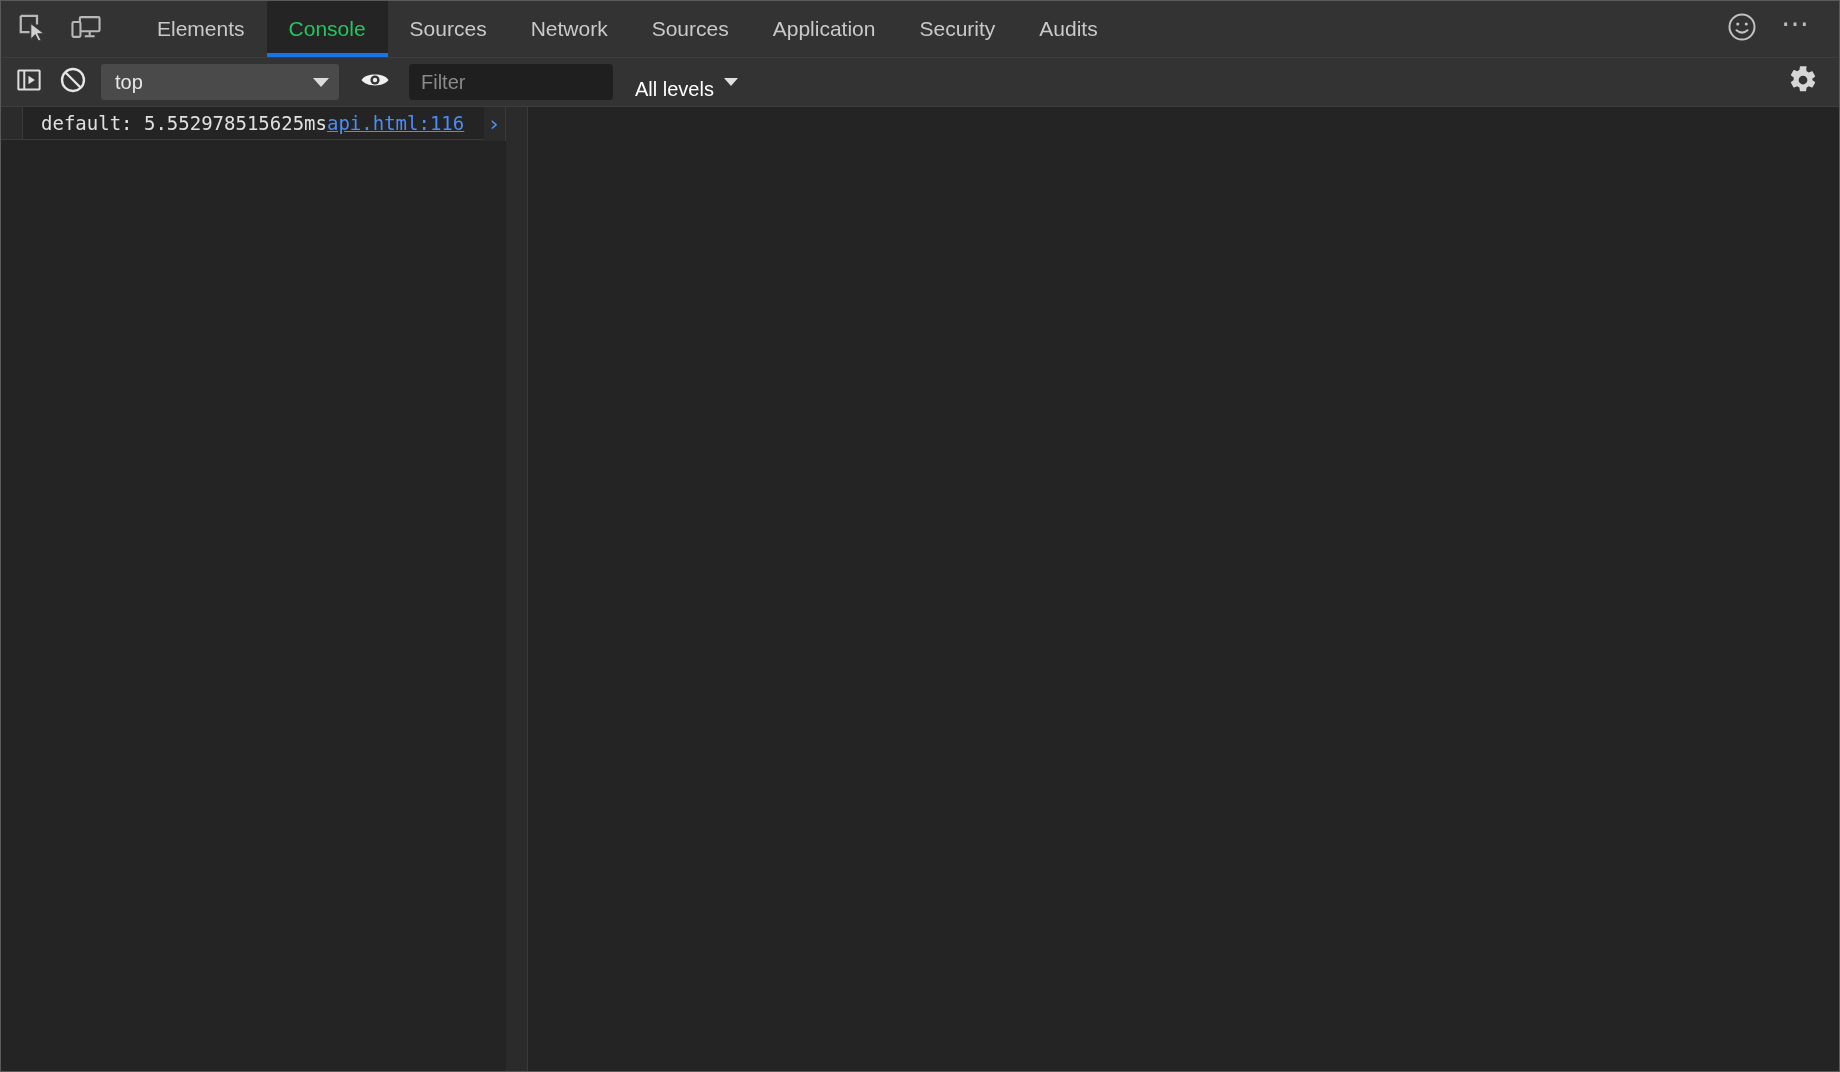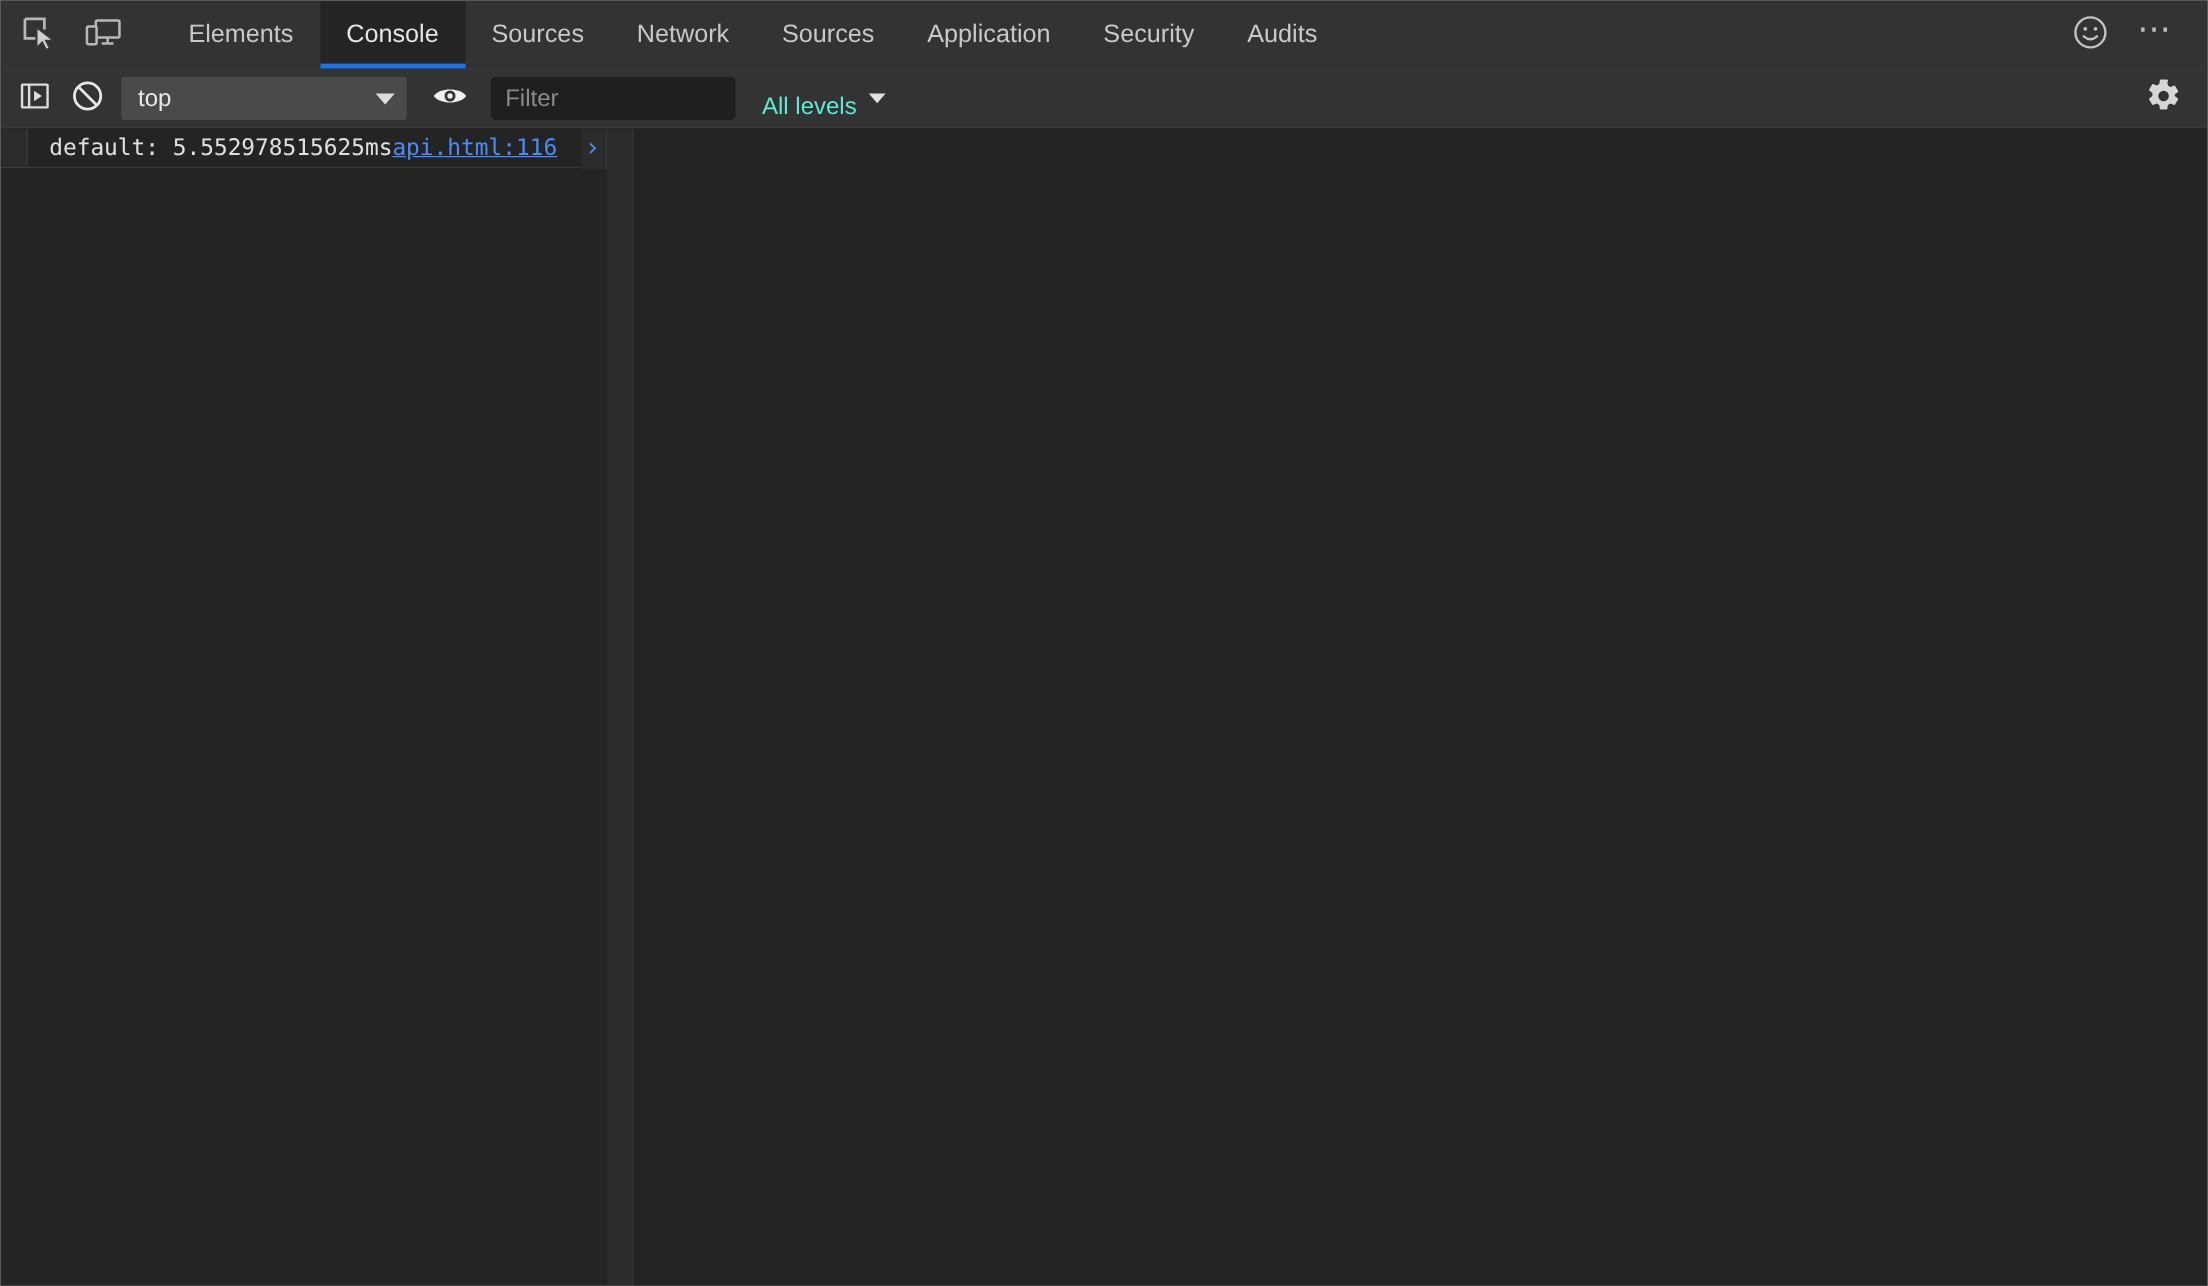--- a/index.html
+++ b/index.html
@@ -53,21 +53,21 @@
     align-items: center;
     justify-content: center;
     font-size: 21px;
     color: #c9c9c9;
     cursor: pointer;
     position: relative;
     white-space: nowrap;
   }
   .tab.active {
     background: #242424;
-    color: #e5e5e5;
+    color: #22c55e;
   }
   .tab.active::after {
     content: "";
     position: absolute;
     left: 0; right: 0; bottom: 0;
     height: 4px;
     background: #1a73e8;
   }
 
   .tabbar-right {
@@ -152,21 +152,21 @@
   .levels {
     display: flex;
     align-items: center;
     margin-left: 16px;
     cursor: pointer;
     height: 36px;
     padding: 0 6px;
   }
   .levels .label {
     font-size: 20px;
-    color: #5eead4;
+    color: #ffffff;
     margin-right: 10px;
     margin-top: 14px;
   }
   .caret-small {
     width: 0; height: 0;
     border-left: 7px solid transparent;
     border-right: 7px solid transparent;
     border-top: 8px solid #e0e0e0;
   }
 

